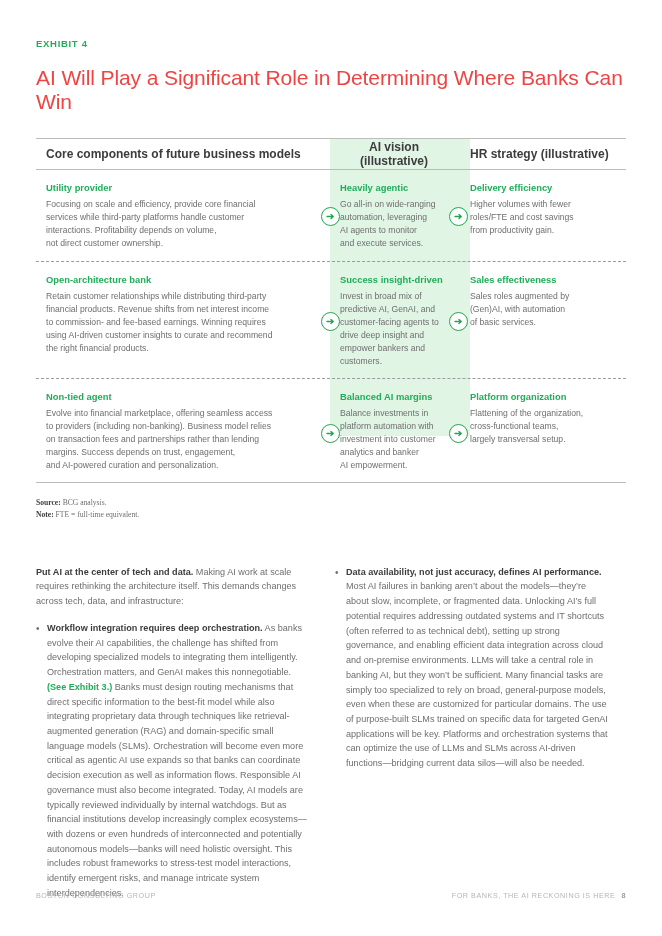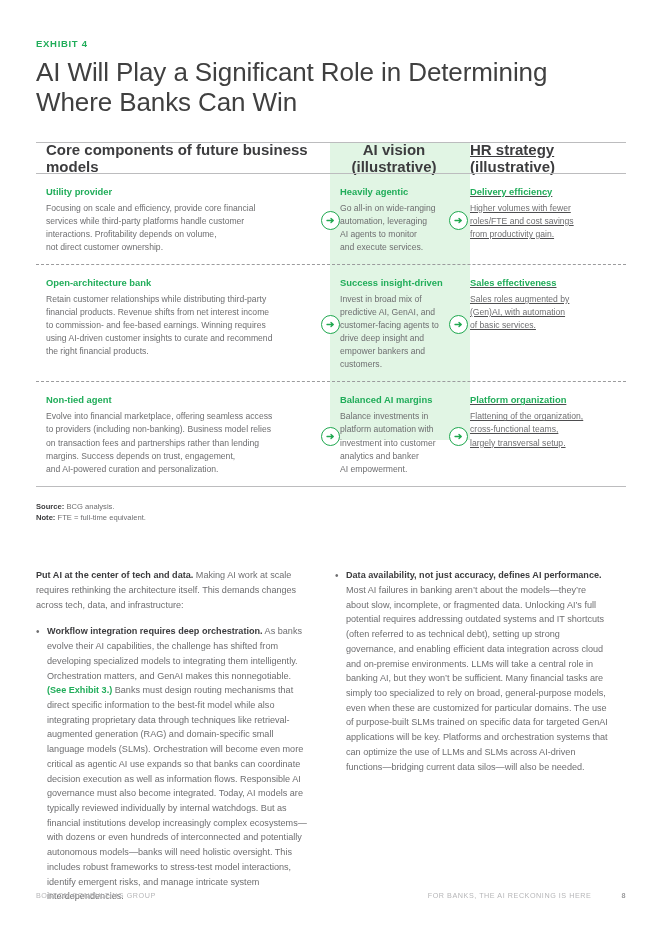--- a/index.html
+++ b/index.html
@@ -24,24 +24,24 @@
   
   .exhibit-label {
     margin-top: 38px;
     font-size: 9.5px;
     font-weight: bold;
     letter-spacing: 0.7px;
     color: #21ad5a;
   }
 
   .exhibit-title {
-    margin-top: 9px;
-    font-size: 26px;
+    margin-top: 17px;
+    font-size: 21px;
     font-weight: normal;
-    color: #404040;
+    color: #ef4444;
     letter-spacing: -0.1px;
     line-height: 1.15;
   }
 
   
   .exhibit {
     position: relative;
     margin-top: 24px;
   }
 
@@ -73,25 +73,25 @@
     z-index: 1;
   }
 
   .row {
     display: flex;
     position: relative;
   }
 
   .col-a { width: 294px; padding: 0 12px 0 10px; position: relative; }
   .col-b { width: 128px; padding: 0 10px 0 10px; position: relative; }
-  .col-c { width: 156px; padding: 0 4px 0 12px; position: relative; text-decoration: underline; }
+  .col-c { width: 156px; padding: 0 4px 0 12px; position: relative; }
 
   .head-row { height: 30px; align-items: center; }
   .head-cell {
-    font-size: 15px;
+    font-size: 12px;
     font-weight: bold;
     color: #3c3c3e;
   }
   .head-b { text-align: center; }
 
   .body-row { padding-top: 12px; padding-bottom: 10px; }
   .body-row.r1 { min-height: 76px; }
   .body-row.r2 { min-height: 99px; }
   .body-row.r3 { min-height: 93px; }
 
@@ -132,20 +132,21 @@
   .arrow svg { display: block; }
   .arrow-a { right: -10px; }
   .arrow-b { right: -10px; }
 
   
   .notes {
     margin-top: 14px;
     font-size: 7.6px;
     line-height: 1.55;
     color: #6e6e70;
+    font-family: Liberation Serif, serif;
   }
   .notes b { color: #3c3c3e; }
 
   
   .columns {
     display: flex;
     margin-top: 44px;
     gap: 23px;
   }
   .column { width: 276px; }
@@ -181,21 +182,21 @@
     left: 36px;
     right: 36px;
     bottom: 36px;
     display: flex;
     align-items: center;
     justify-content: space-between;
     font-size: 7.2px;
     letter-spacing: 0.55px;
     color: #b6b6b8;
   }
-  .footer-right { display: flex; align-items: center; gap: 30px; }
+  .footer-right { display: flex; align-items: center; gap: 6px; }
   .page-num { font-weight: bold; color: #9b9b9d; }
 </style>
 </head>
 <body>
 
 <div class="page">
 
   <div class="exhibit-label">EXHIBIT 4</div>
   <h1 class="exhibit-title">AI Will Play a Significant Role in Determining Where Banks Can Win</h1>
 

